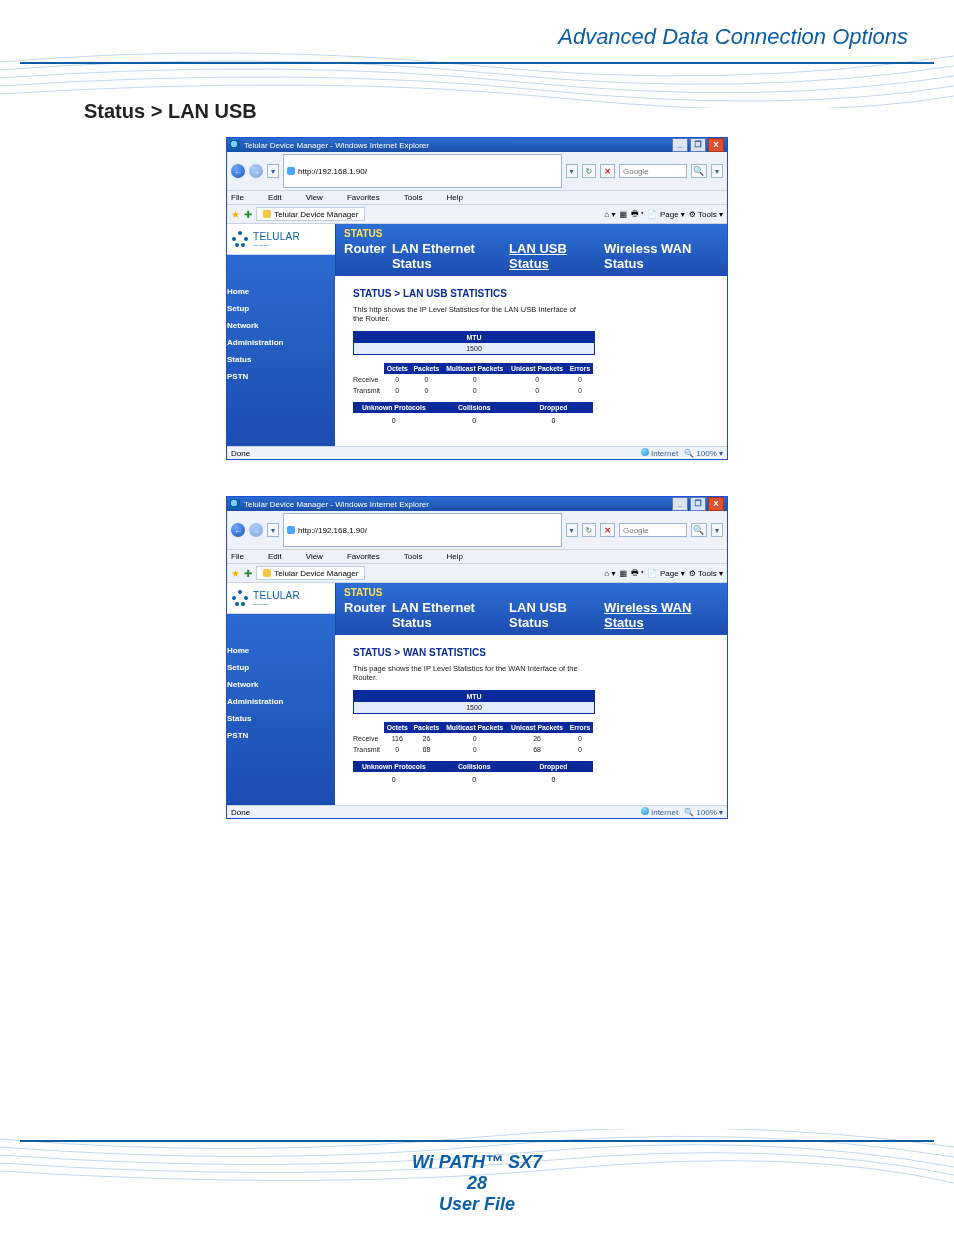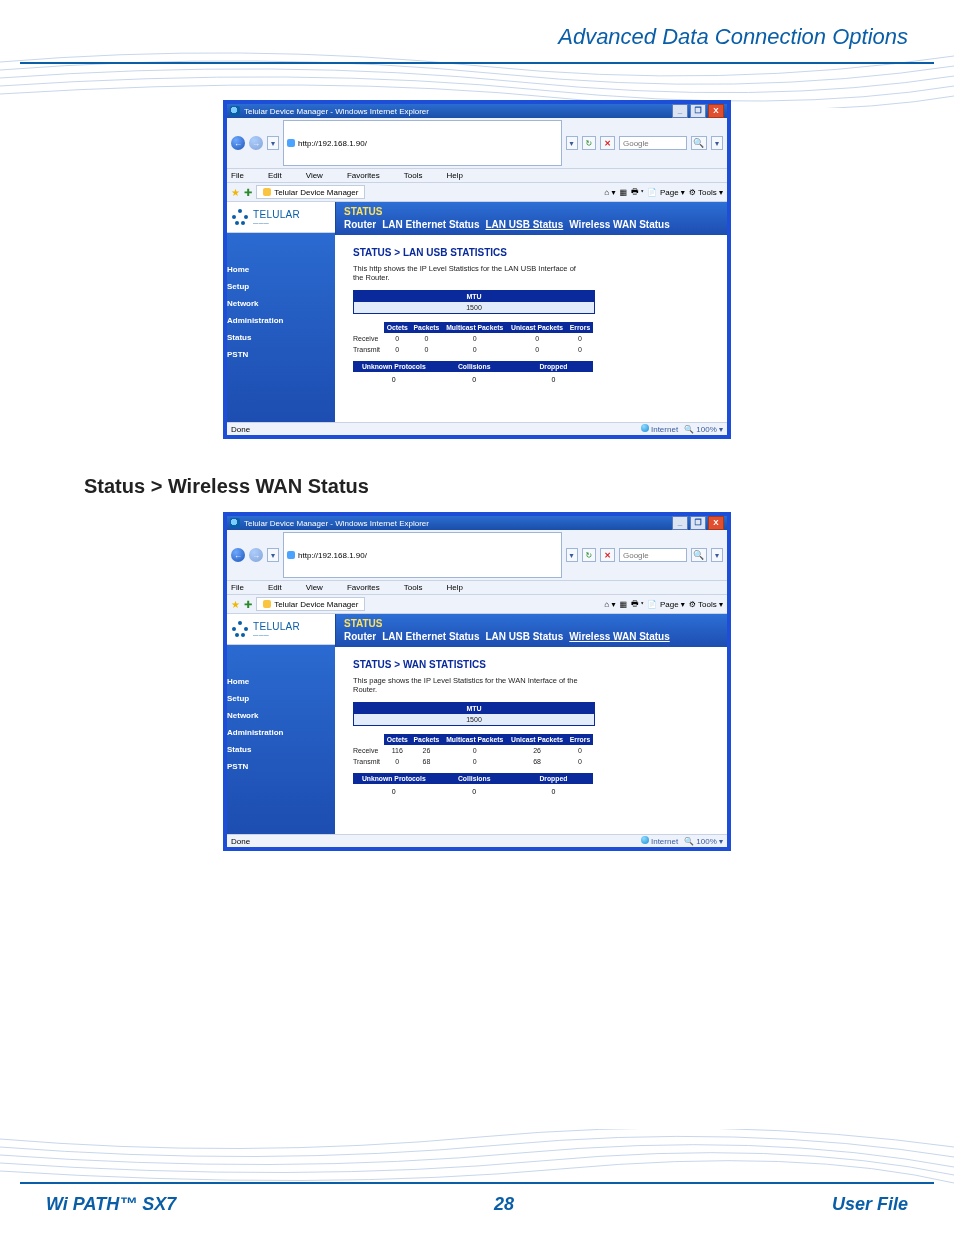--- a/index.html
+++ b/index.html
@@ -56,21 +56,21 @@
   }
   .screenshot-wrap {
     display: flex;
     justify-content: center;
     margin-bottom: 36px;
   }
 
   
   .browser {
     width: 500px;
-    border: 4px solid #1d4ed8;
+    border: 1px solid #1d4ed8;
     background: #fff;
     font-size: 8px;
     color: #000;
     position: relative;
   }
   .titlebar {
     display: flex;
     align-items: center;
     height: 14px;
     background: linear-gradient(#2b6dd1, #1a4fa8);
@@ -97,21 +97,21 @@
     padding: 2px 4px; gap: 4px;
   }
   .navbtn {
     width: 14px; height: 14px; border-radius: 7px;
     background: radial-gradient(circle at 35% 30%, #6ea8ff, #1a56b8);
     display: inline-flex; align-items: center; justify-content: center;
     color: #fff; font-size: 8px;
   }
   .url {
     flex: 1; height: 12px; background: #fff; border: 1px solid #9fb5d8;
-    padding: 16px 3px; display: flex; align-items: center;
+    padding: 10px 3px; display: flex; align-items: center;
   }
   .url .ie2 { width:8px; height:8px; background:#4aa3ff; border-radius:2px; margin-right:3px; }
   .url span { font-size:8px; }
   .sqbtn {
     height: 12px; padding: 0 3px; border: 1px solid #9fb5d8;
     background: #f5f8fd; display: inline-flex; align-items: center; justify-content: center;
     font-size: 8px; color: #3a5a9c;
   }
   .sqbtn.x { color:#d22; font-weight:bold;}
   .srch {
@@ -181,21 +181,21 @@
   .band {
     background: linear-gradient(#2d6fd6, #1d4db0);
     border-left:1px solid #1a4698;
   }
   .band-title {
     color:#ffe15a; font-weight:bold; font-size:10px; padding:4px 8px 2px 8px;
   }
   .tabs2 {
     display:flex; gap:6px; padding: 0 8px 5px 8px;
   }
-  .tabs2 div { color:#fff; font-size:10px; font-weight:bold;}
+  .tabs2 div { color:#fff; font-size:13px; font-weight:bold;}
   .tabs2 .active { text-decoration: underline; }
   .panel { padding: 12px 18px 18px 18px; }
   .panel-title { color:#0a2a9c; font-weight:bold; font-size:10px; margin-bottom:6px;}
   .panel-desc { font-size:7.5px; color:#222; max-width:230px; margin-bottom:8px;}
   .mini-table {
     border:1px solid #0a2a9c; width: 240px; font-size:7px;
   }
   .mini-table .hdr {
     background:#0a2a9c; color:#fff; text-align:center; font-weight:bold;
     padding:2px 0;
@@ -213,21 +213,21 @@
   .wide-table td.row-label { text-align:left; padding-left:0; }
   .wide-table2 { width:240px; font-size:7px; margin-top:6px; border-collapse:collapse;}
   .wide-table2 th { background:#0a2a9c; color:#fff; font-size:6.8px; font-weight:bold; padding:2px 2px; text-align:center;}
   .wide-table2 td { text-align:center; padding:4px 2px;}
 
   
   .footer-rule { height:2px; background:#0a5ea8; margin: 0 0 10px 0; position:relative; z-index:2;}
   .footer {
     display:flex; justify-content:space-between; align-items:center;
     color:#0a5ea8; font-weight:bold; font-style:italic; font-size:18px;
-    padding: 0 26px; position:relative; z-index:2;
+    padding: 0 26px; position:relative; z-index:2;flex-direction:column;
   }
 </style>
 </head>
 <body>
 
 <div class="page">
 
   <div class="deco-lines">
     <svg viewBox="0 0 954 56" preserveAspectRatio="none">
       <g stroke="#b9cce6" stroke-width="0.8" fill="none">
@@ -238,20 +238,21 @@
         <path d="M0 42 Q320 22 560 46 T954 44"></path>
       </g>
     </svg>
   </div>
 
   <div class="header-title">Advanced Data Connection Options</div>
   <div class="rule"></div>
 
   <div class="content">
 
+    <h2 class="section">Status &gt; LAN USB</h2>
 
     <div class="screenshot-wrap">
       <div class="browser">
 
         <div class="titlebar">
           <span class="ie"></span>
           <span>Telular Device Manager - Windows Internet Explorer</span>
           <span class="spacer"></span>
           <span class="wbtn">_</span>
           <span class="wbtn">❐</span>
@@ -393,21 +394,20 @@
         <div class="statusbar">
           <span>Done</span>
           <span class="right">
             <span><span class="globe"></span> <span>Internet</span></span>
             <span>🔍 100%  ▾</span>
           </span>
         </div>
       </div>
     </div>
 
-    <h2 class="section">Status &gt; Wireless WAN Status</h2>
 
     <div class="screenshot-wrap">
       <div class="browser">
 
         <div class="titlebar">
           <span class="ie"></span>
           <span>Telular Device Manager - Windows Internet Explorer</span>
           <span class="spacer"></span>
           <span class="wbtn">_</span>
           <span class="wbtn">❐</span>

